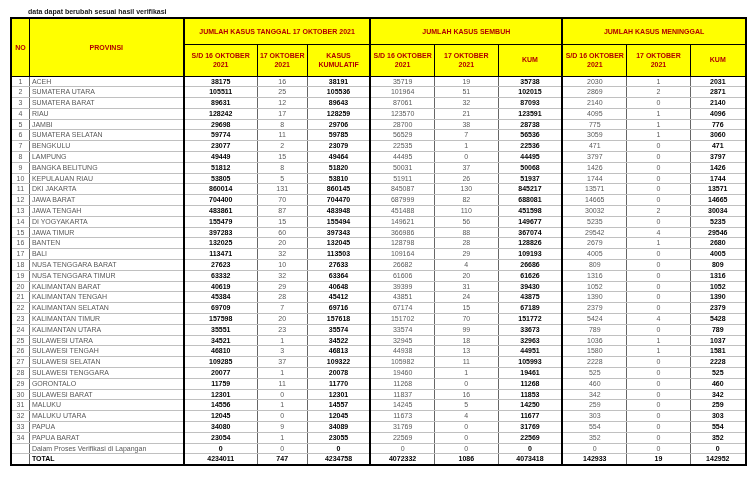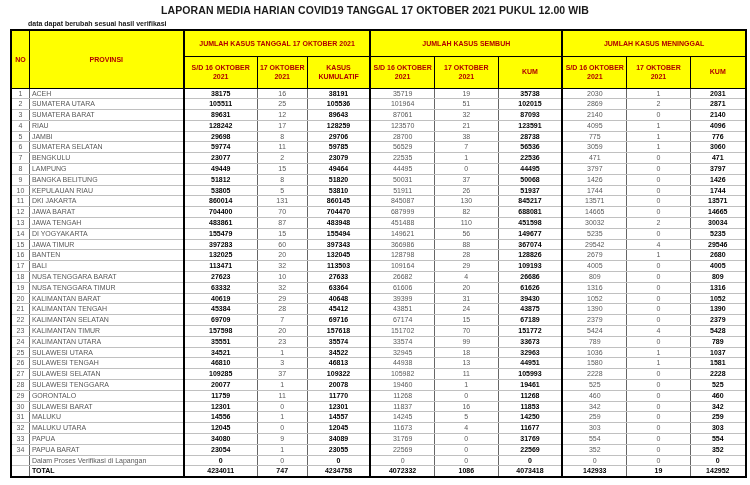--- a/index.html
+++ b/index.html
@@ -32,21 +32,20 @@
   tbody td.c-prov { text-align:left; }
   tbody td.b { font-weight:bold; color:#000; }
   tbody tr.total-row td { font-weight:bold; color:#000;
     border-top:1.5px solid #000; border-bottom:2px solid #000; }
   tbody tr.total-row td.c-prov { font-weight:bold; }
 </style>
 </head>
 <body>
 
 <div class="page">
-  <div class="title">LAPORAN MEDIA HARIAN COVID19 TANGGAL 17 OKTOBER 2021 PUKUL 12.00 WIB</div>
   <div class="note">data dapat berubah sesuai hasil verifikasi</div>
 
   <table>
     <colgroup>
       <col class="c0">
         <col class="c1">
         <col class="c2">
         <col class="c3">
         <col class="c4">
       <col class="c5">

